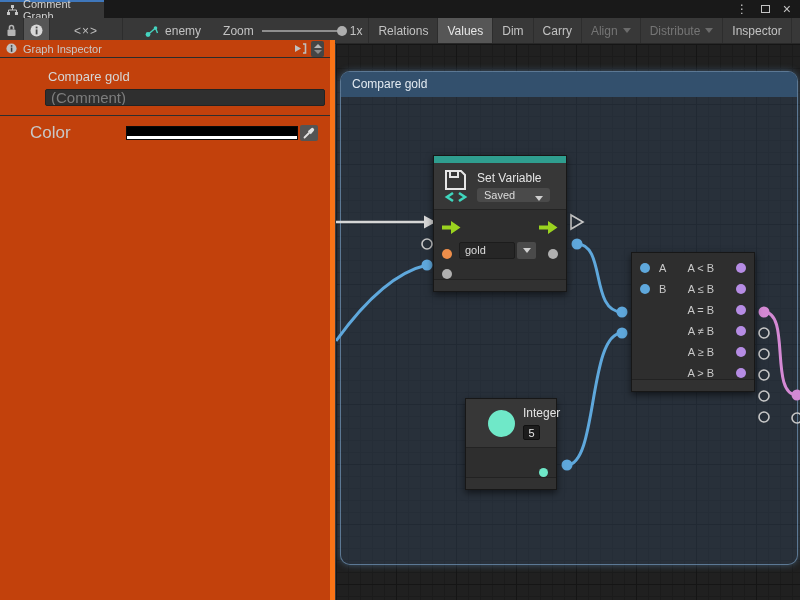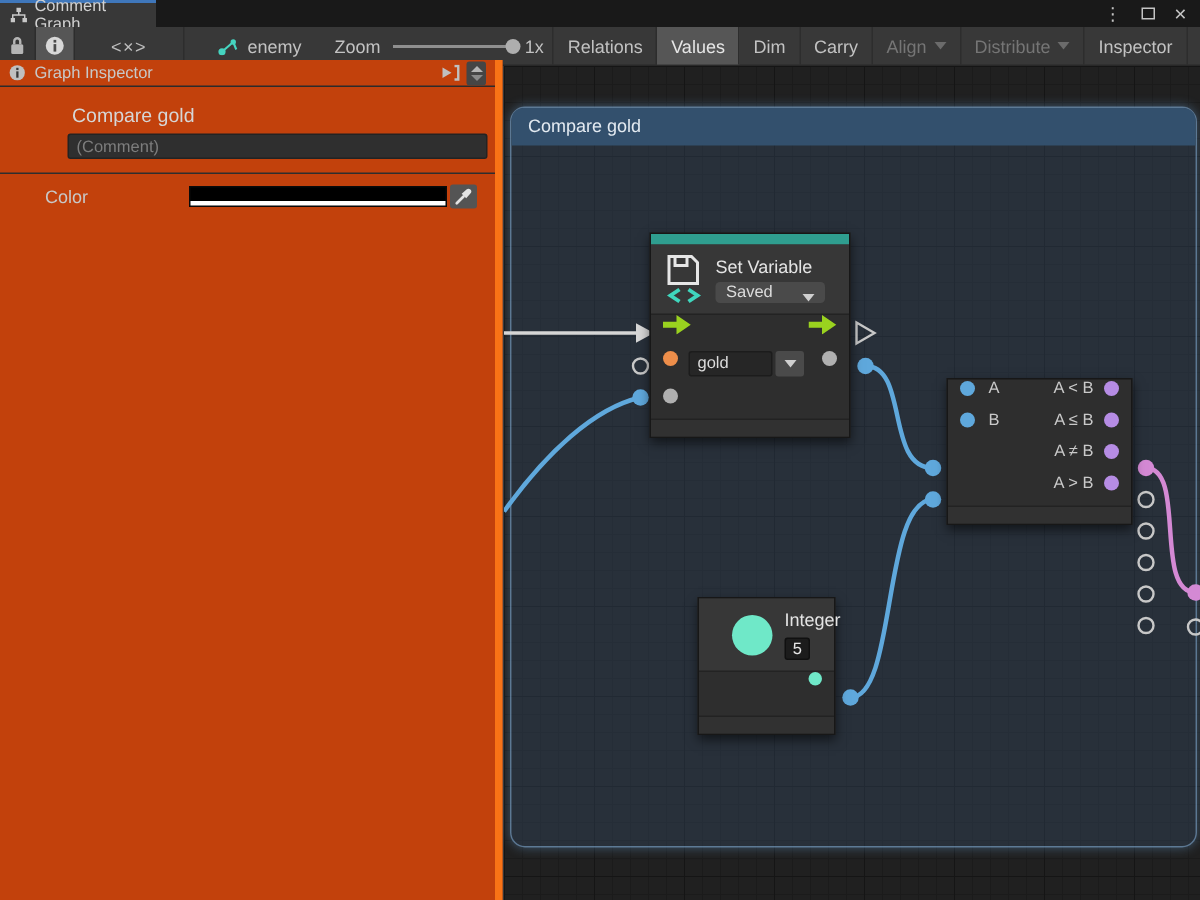--- a/index.html
+++ b/index.html
@@ -37,26 +37,26 @@
                border-right:5px solid #f97316; color:#c8c8c8; }
   .insp-header { height:18px; border-bottom:1px solid #2b2b2b; display:flex; align-items:center; gap:6px;
                  padding:0 6px; font-size:11px; }
   .insp-tools { margin-left:auto; display:flex; align-items:center; gap:4px; }
   .spinner { width:13px; height:16px; background:#454545; border-radius:2px; display:flex; flex-direction:column;
              align-items:center; justify-content:center; gap:2px; }
   .spin-up { width:0; height:0; border-left:4px solid transparent; border-right:4px solid transparent; border-bottom:4px solid #b5b5b5; }
   .spin-dn { width:0; height:0; border-left:4px solid transparent; border-right:4px solid transparent; border-top:4px solid #8a8a8a; }
   .insp-title { margin:11px 0 5px 48px; font-size:13px; color:#d6d6d6; }
   .comment-input { display:block; margin-left:45px; width:280px; height:17px; background:#2f2f2f;
-                   border:1px solid #232323; border-radius:2px; color:#cfcfcf; font-size:11px; padding:0 5px;
+                   border:1px solid #232323; border-radius:2px; color:#cfcfcf; font-size:15px; padding:0 5px;
                    font-family:"Liberation Sans",sans-serif; }
   .comment-input::placeholder { color:#7d7d7d; }
   .insp-divider { margin-top:9px; border-bottom:1px solid #2e2e2e; }
   .color-row { display:flex; align-items:center; margin:7px 12px 0 30px; }
-  .color-label { width:98px; font-size:12px; color:#c8c8c8; }
+  .color-label { width:98px; font-size:17px; color:#c8c8c8; }
   .swatch { width:176px; height:14px; background:#000; border:1px solid #0a0a0a; position:relative; }
   .alpha-bar { position:absolute; left:0; right:0; bottom:0; height:3px; background:#fff; }
   .eyedrop-btn { width:18px; height:16px; margin-left:2px; background:#545454; border-radius:2px;
                  display:flex; align-items:center; justify-content:center; }
 
   
   .graph { position:absolute; left:336px; top:44px; width:464px; height:556px; background-color:#202020;
     background-image:
       linear-gradient(to right,#151515 1px,transparent 1px),
       linear-gradient(to bottom,#151515 1px,transparent 1px),
@@ -69,42 +69,42 @@
   .group-header { height:25px; background:#33506d; border-radius:8px 8px 0 0; line-height:25px;
                   padding-left:11px; font-size:12px; color:#e3eaf1; }
   svg.edges { position:absolute; left:0; top:0; z-index:2; pointer-events:none; }
 
   .node { position:absolute; background:#2e2e2e; border:1px solid #171717; z-index:3;
           box-shadow:0 3px 7px rgba(0,0,0,0.55); color:#cfcfcf; }
   .node-header { background:#373737; display:flex; align-items:center; padding:0 9px; gap:8px; }
   .node-title { font-size:12px; color:#e4e4e4; }
   .node-footer { border-top:1px solid #222; height:12px; background:#313131; }
   .port-dot { width:10px; height:10px; border-radius:50%; flex:none; }
-  .row { display:flex; align-items:flex-start; padding:0 8px; }
+  .row { display:flex; align-items:flex-end; padding:0 8px; }
 
   
   .teal-strip { height:7px; background:#2f9e8f; }
   .sv-header { height:47px; border-bottom:1px solid #232323; }
   .sv-col { display:flex; flex-direction:column; gap:3px; }
   .dropdown { background:#4a4a4a; border-radius:3px; font-size:11px; color:#dcdcdc; padding:1px 7px;
               display:inline-flex; align-items:flex-end; gap:20px; width:max-content; }
   .dropdown .caret { margin-left:0; border-top-color:#cfcfcf; }
   .flow-row { height:24px; justify-content:space-between; }
   .gold-row { height:25px; }
   .obj-row { height:20px; }
   .mini-select { margin-left:7px; width:56px; height:17px; background:#262626; border:1px solid #1c1c1c;
                  border-radius:2px; font-size:11px; color:#dcdcdc; line-height:15px; padding-left:5px; }
   .mini-caret-btn { width:19px; height:17px; margin-left:2px; background:#4a4a4a; border-radius:2px;
                     display:flex; align-items:center; justify-content:center; }
 
   
   .cmp-header { height:48px; border-bottom:1px solid #232323; }
   .cmp-row { height:21px; justify-content:space-between; font-size:11px; color:#c9c9c9; }
   .cmp-left { display:flex; align-items:center; gap:9px; }
-  .cmp-right { display:flex; align-items:center; gap:7px; margin-left:auto; }
+  .cmp-right { display:flex; align-items:center; gap:22px; margin-left:auto; }
 
   
   .int-header { height:49px; border-bottom:1px solid #232323;padding-left:22px; }
   .int-circle { width:27px; height:27px; border-radius:50%; background:#6fe8c8; flex:none; }
   .int-value { width:17px; height:15px; background:#1c1c1c; border:1px solid #101010; border-radius:2px;
                font-size:11px; color:#e6e6e6; text-align:center; line-height:14px; margin-top:2px; }
   .int-body { height:29px; justify-content:flex-end; }
 </style>
 </head>
 <body>
@@ -306,21 +306,33 @@
           <span class="port-dot" style="background:#5fa8dc;"></span>
           <span>B</span>
         </span>
         <span class="cmp-right">
           <span>A ≤ B</span>
           <span class="port-dot" style="background:#b68ce4;"></span>
         </span>
       </div>
       <div class="cmp-row row">
         <span class="cmp-right">
+          <span>A = B</span>
+          <span class="port-dot" style="background:#b68ce4;"></span>
+        </span>
+      </div>
+      <div class="cmp-row row">
+        <span class="cmp-right">
           <span>A ≠ B</span>
+          <span class="port-dot" style="background:#b68ce4;"></span>
+        </span>
+      </div>
+      <div class="cmp-row row">
+        <span class="cmp-right">
+          <span>A ≥ B</span>
           <span class="port-dot" style="background:#b68ce4;"></span>
         </span>
       </div>
       <div class="cmp-row row">
         <span class="cmp-right">
           <span>A &gt; B</span>
           <span class="port-dot" style="background:#b68ce4;"></span>
         </span>
       </div>
       <div class="node-footer"></div>

